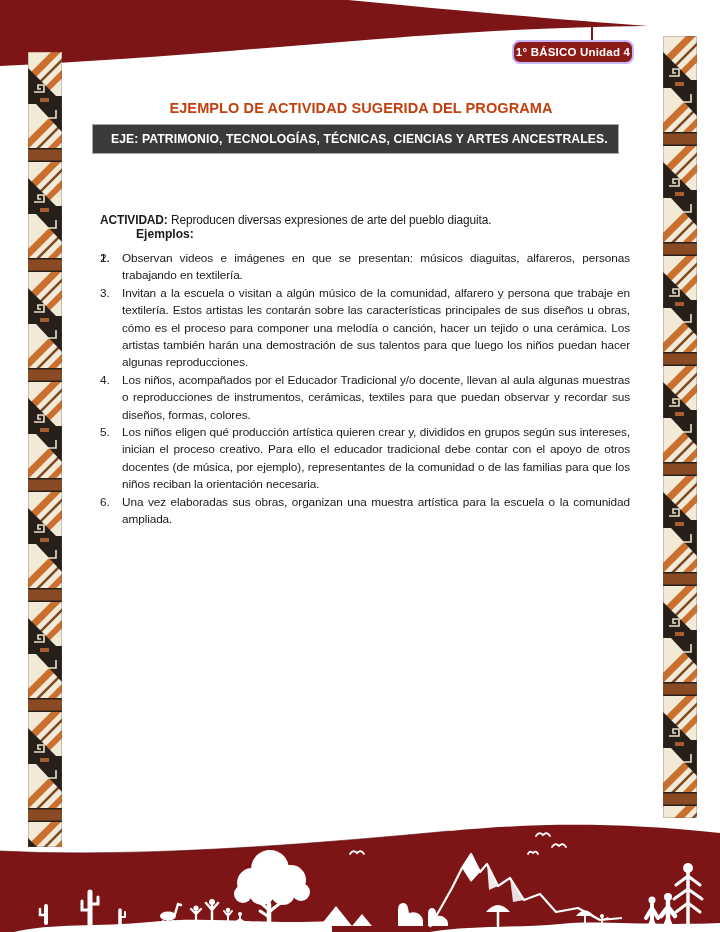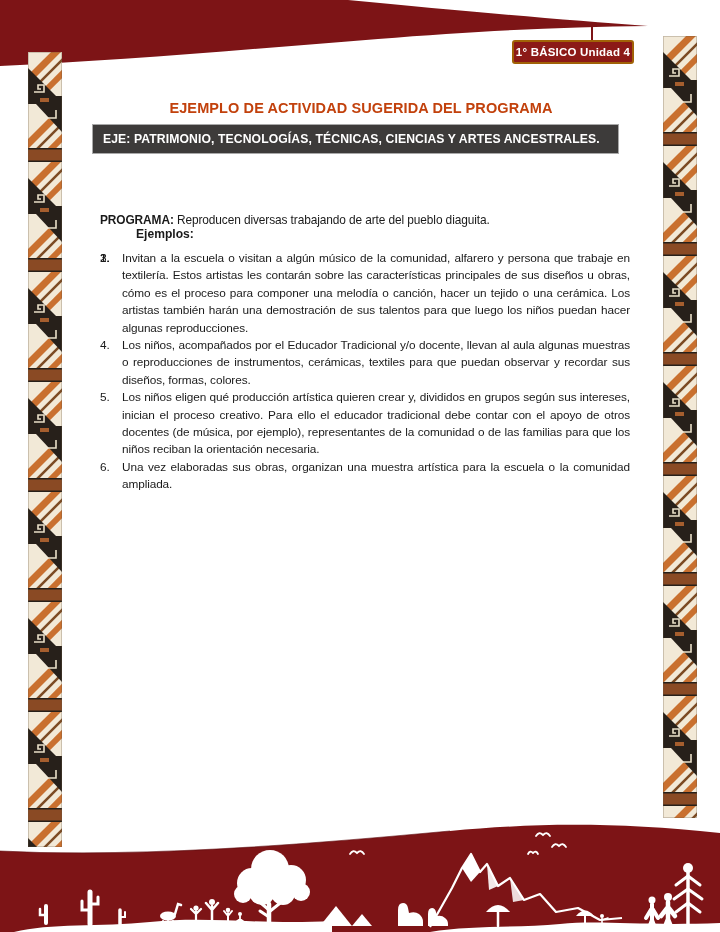--- a/index.html
+++ b/index.html
@@ -3,36 +3,36 @@
 <meta charset="utf-8">
 <style>
   html,body{margin:0;padding:0;}
   body{
     width:720px;height:932px;position:relative;overflow:hidden;
     background:#ffffff;font-family:"Liberation Sans",sans-serif;color:#1a1a1a;
   }
   .hdr-wave{position:absolute;left:0;top:0;width:720px;height:70px;}
   .badge{
     position:absolute;left:512px;top:40px;width:122px;height:24px;
-    background:#8c1a17;border:2px solid #a16207;border-radius:3px;
+    background:#8c1a17;border:2px solid #c4b5fd;border-radius:8px;
     color:#ffffff;font-size:11.5px;font-weight:600;letter-spacing:.2px;
     display:flex;align-items:center;justify-content:center;box-sizing:border-box;
   }
   .border-strip{position:absolute;}
   .b-left{left:28px;top:52px;width:34px;height:795px;}
   .b-right{left:663px;top:36px;width:34px;height:782px;}
   .title{
     position:absolute;left:92px;top:90px;width:538px;text-align:center;
     font-size:14.5px;font-weight:bold;color:#c2410c;letter-spacing:.1px;
   }
   .eje{
     position:absolute;left:92px;top:124px;width:527px;height:30px;
     background:#3d3b3a;border:1px solid #a9a9a9;box-sizing:border-box;
     color:#ffffff;font-weight:bold;font-size:12.2px;letter-spacing:.1px;
-    display:flex;align-items:center;padding-left:10px;
+    display:flex;align-items:center;padding-left:18px;
   }
   .activity{
     position:absolute;left:100px;top:201px;width:524px;
     font-size:11.9px;letter-spacing:-.1px;
   }
   .activity b{font-weight:bold;}
   .examples-label{
     position:absolute;left:92px;top:227px;font-size:12.1px;font-weight:bold;padding-left:44px;
   }
   ol.examples{
@@ -116,27 +116,27 @@
     <rect x="0.4" y="0.4" width="33.2" height="781.2" fill="none" stroke="#6b5742" stroke-opacity="0.35" stroke-width="0.8"></rect>
   </svg>
 </div>
 
 <h1 class="title">EJEMPLO DE ACTIVIDAD SUGERIDA DEL PROGRAMA</h1>
 
 <div class="eje">
   <span>EJE: PATRIMONIO, TECNOLOGÍAS, TÉCNICAS, CIENCIAS Y ARTES ANCESTRALES.</span>
 </div>
 
-<p class="activity"><b>PROGRAMA:</b><span> Reproducen diversas trabajando de arte del pueblo diaguita.</span></p>
+<p class="activity"><b>ACTIVIDAD:</b><span> Reproducen diversas expresiones de arte del pueblo diaguita.</span></p>
 
 <div class="examples-label">Ejemplos:</div>
 
 <ol class="examples">
   <li><span class="num">1.</span></li>
-  <li><span class="num">2.</span></li>
+  <li><span class="num">2.</span><span>Observan videos e imágenes en que se presentan: músicos diaguitas, alfareros, personas trabajando en textilería.</span></li>
   <li><span class="num">3.</span><span>Invitan a la escuela o visitan a algún músico de la comunidad, alfarero y persona que trabaje en textilería. Estos artistas les contarán sobre las características principales de sus diseños u obras, cómo es el proceso para componer una melodía o canción, hacer un tejido o una cerámica. Los artistas también harán una demostración de sus talentos para que luego los niños puedan hacer algunas reproducciones.</span></li>
   <li><span class="num">4.</span><span>Los niños, acompañados por el Educador Tradicional y/o docente, llevan al aula algunas muestras o reproducciones de instrumentos, cerámicas, textiles para que puedan observar y recordar sus diseños, formas, colores.</span></li>
   <li><span class="num">5.</span><span>Los niños eligen qué producción artística quieren crear y, divididos en grupos según sus intereses, inician el proceso creativo. Para ello el educador tradicional debe contar con el apoyo de otros docentes (de música, por ejemplo), representantes de la comunidad o de las familias para que los niños reciban la orientación necesaria.</span></li>
   <li><span class="num">6.</span><span>Una vez elaboradas sus obras, organizan una muestra artística para la escuela o la comunidad ampliada.</span></li>
 </ol>
 
 <svg class="footer-art" viewBox="0 0 720 112" preserveAspectRatio="none">
   <path d="M0,31 C140,38 300,25 450,11 C535,3 615,2 720,13 L720,112 L0,112 Z" fill="#7d1416"></path>
   <path d="M0,31 C140,38 300,25 450,11" fill="none" stroke="#5f0e10" stroke-width="1.2" opacity="0.6"></path>
   <g fill="#ffffff">

